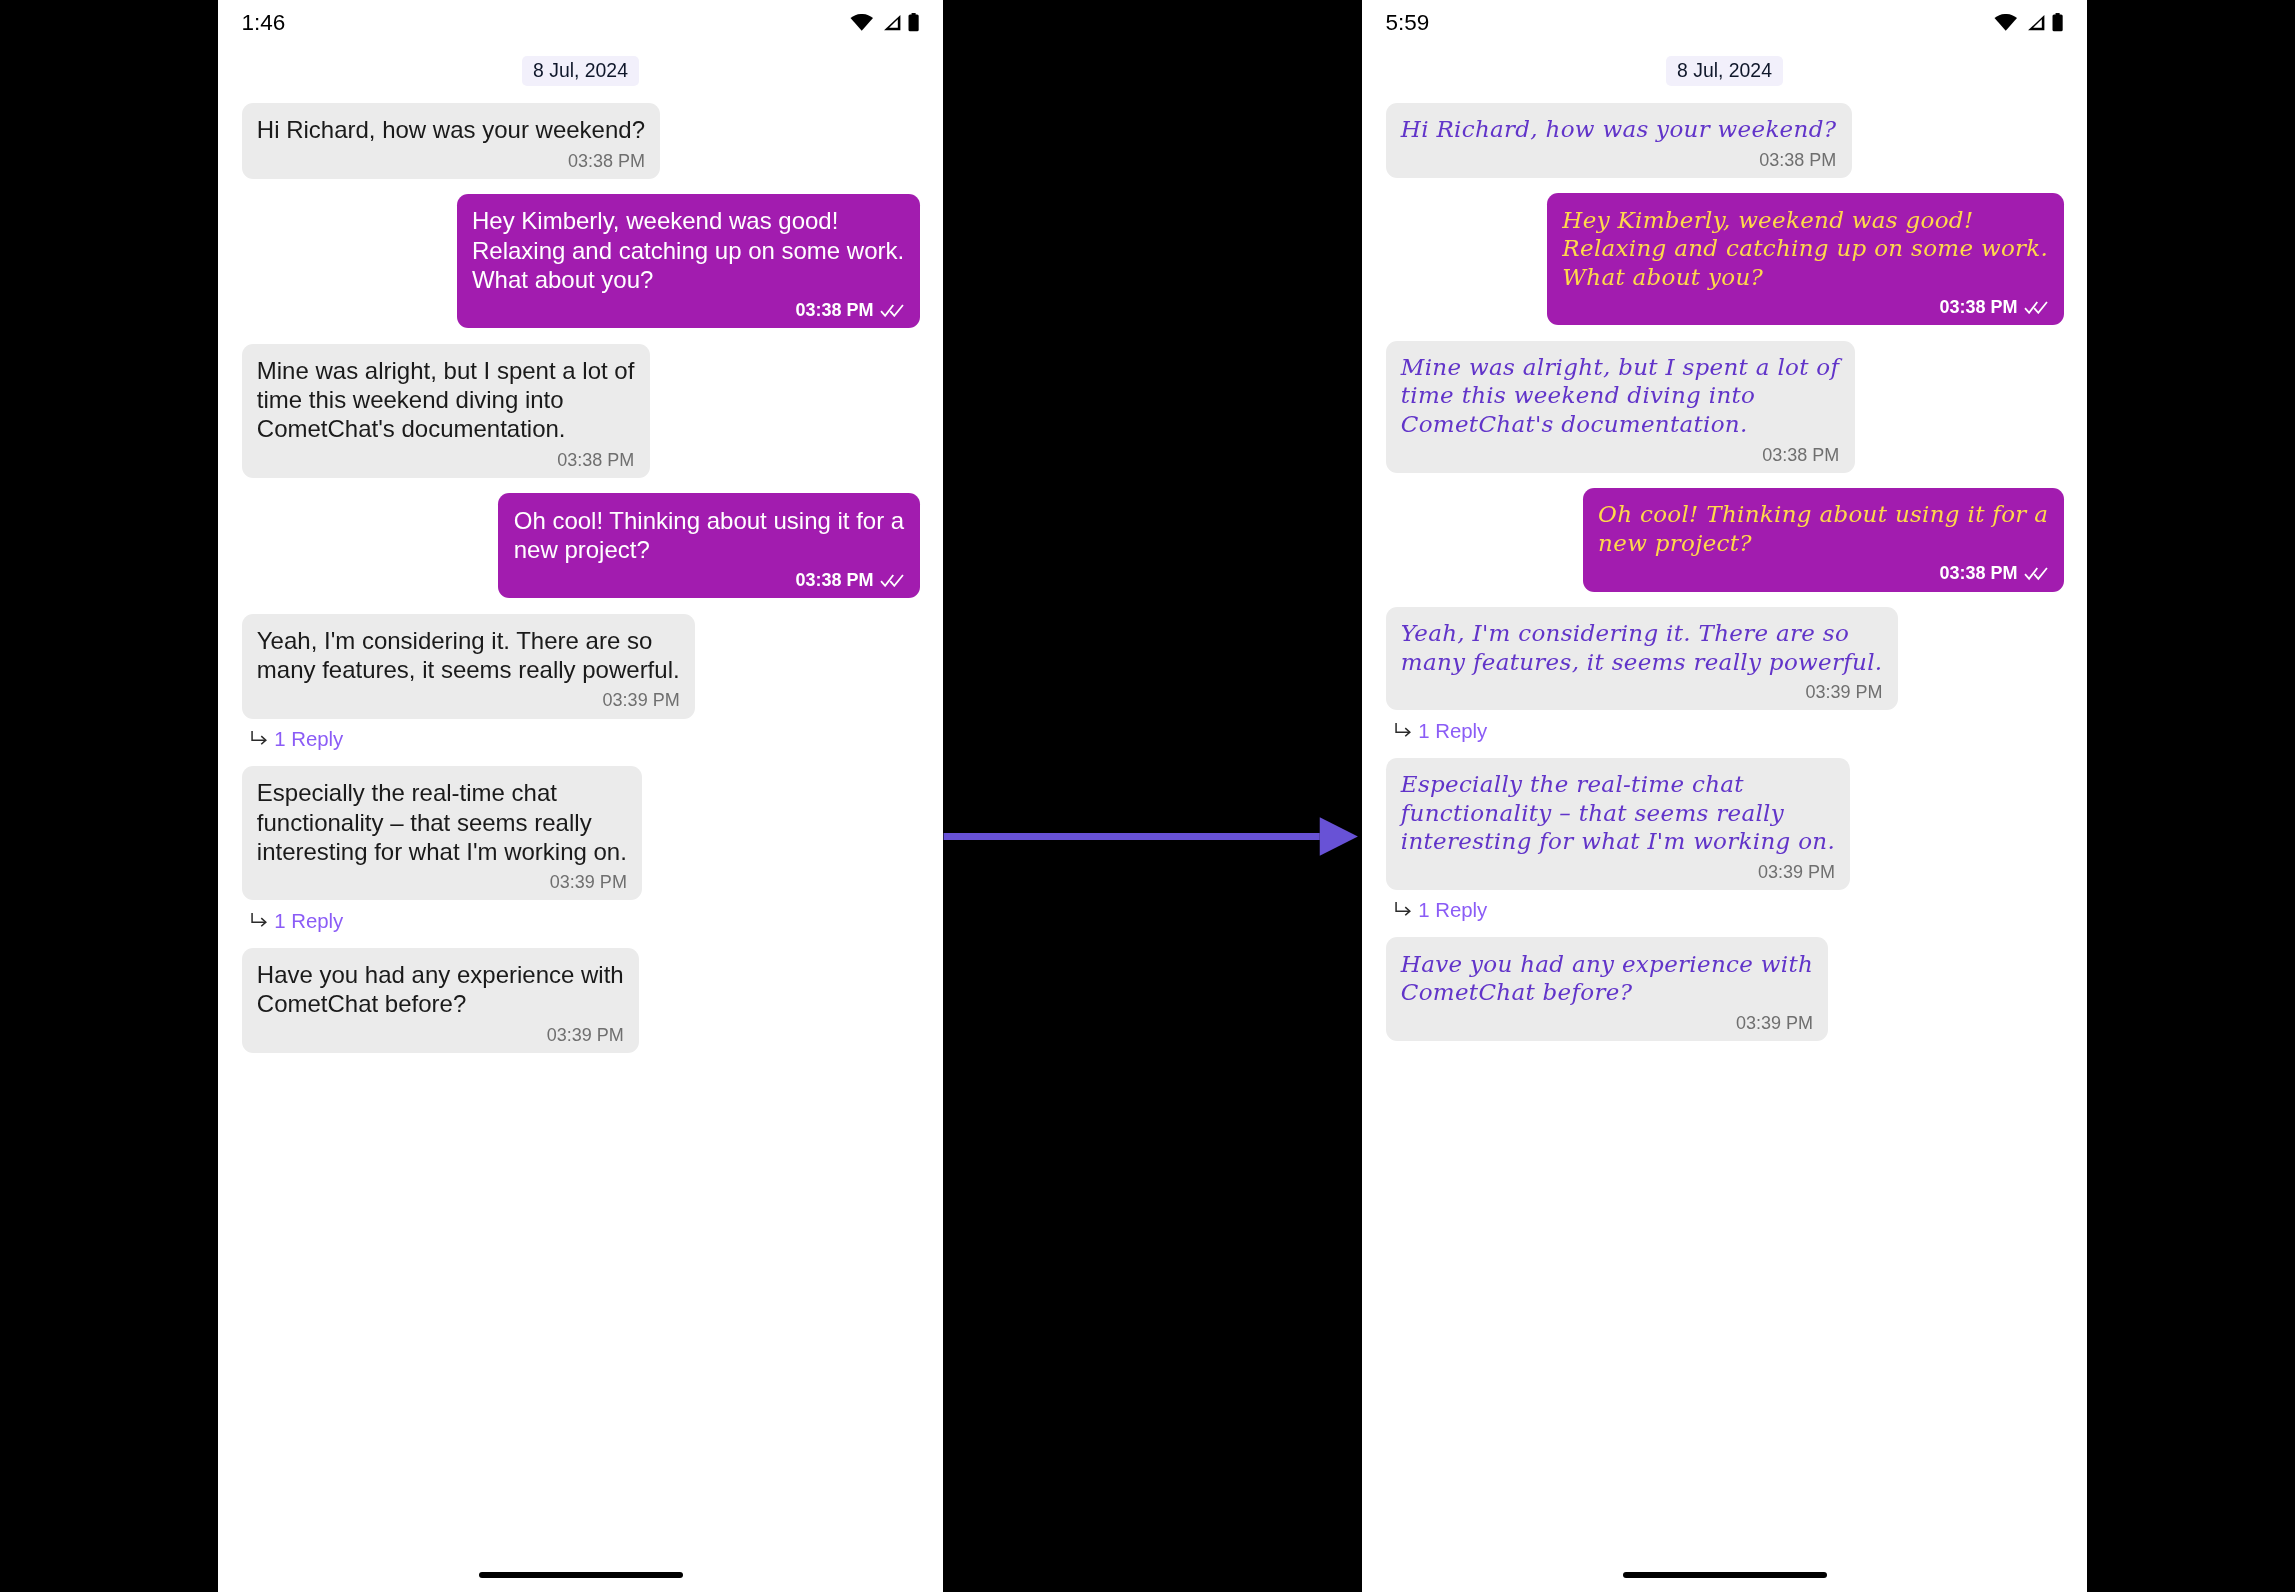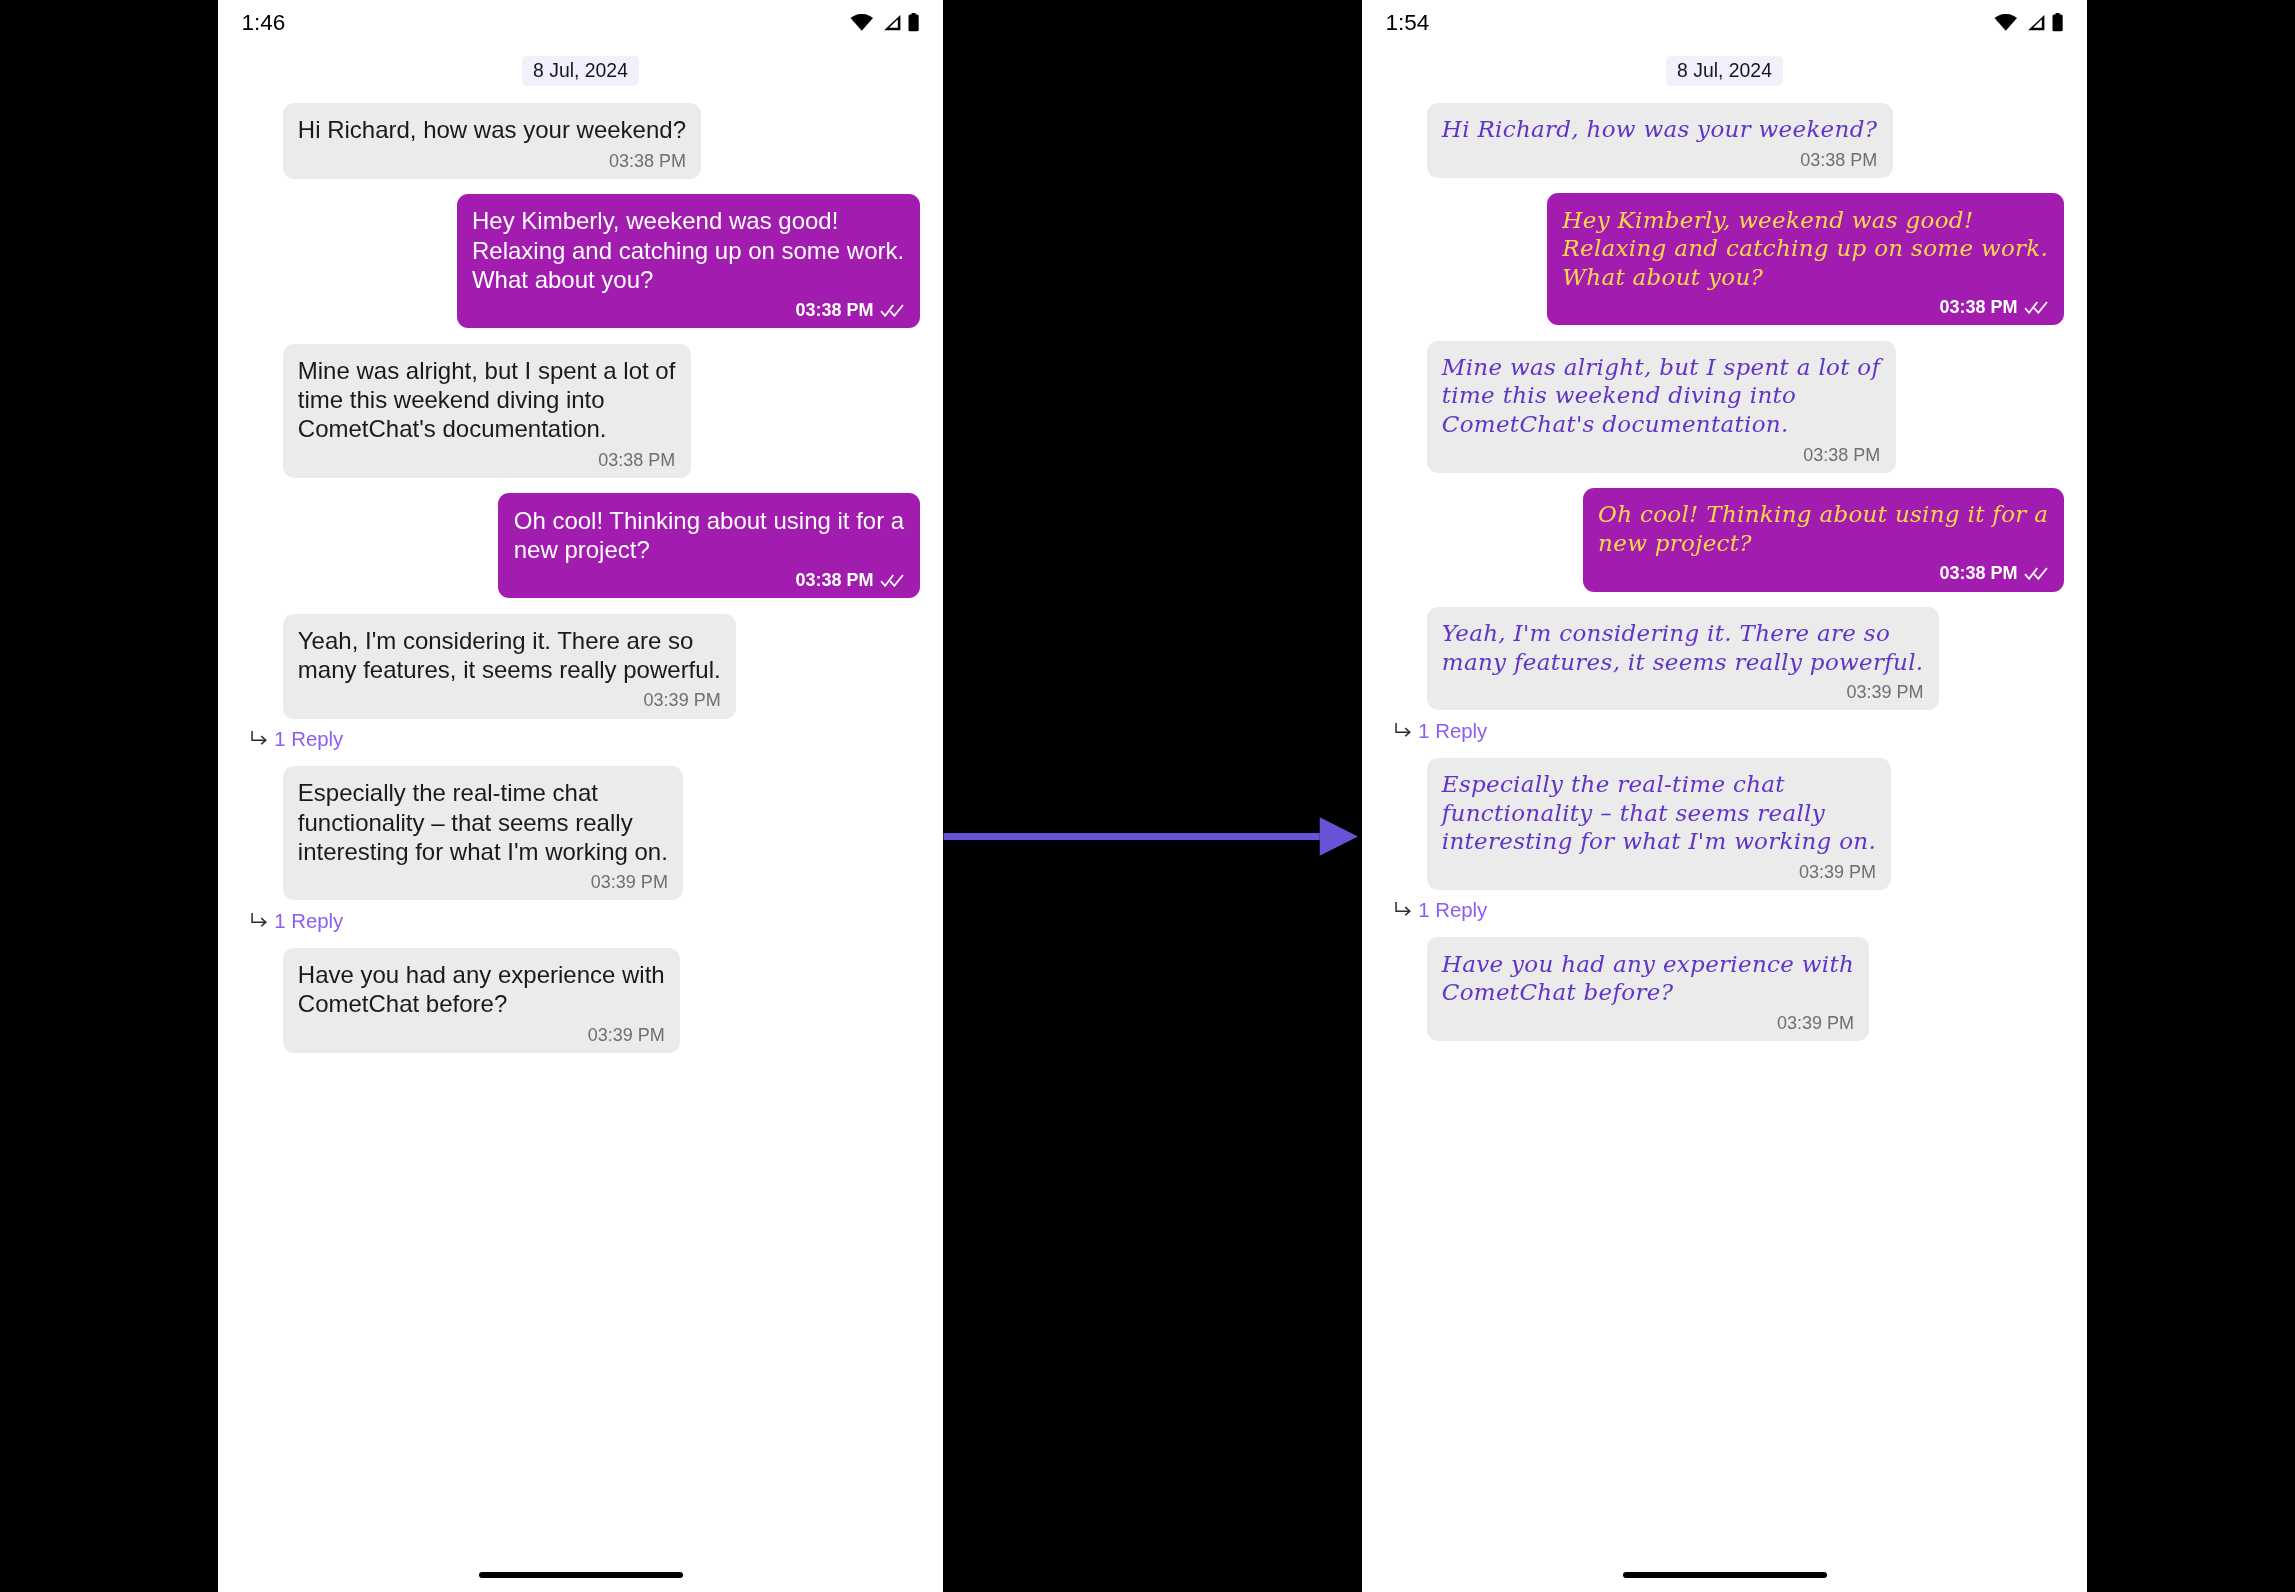--- a/index.html
+++ b/index.html
@@ -70,21 +70,21 @@
   .date-chip {
     background: #f2f0fb;
     color: #0f172a;
     border-radius: 5.1px;
     padding: 5.1px 11.2px;
     font-size: 19.4px;
     line-height: 1;
     font-family: "Liberation Sans", sans-serif;
   }
 
-  .msg-row { display: flex; margin-bottom: 15.3px; margin-left: 41px; }
+  .msg-row { display: flex; margin-bottom: 15.3px; }
   .msg-row.incoming { justify-content: flex-start; }
   .msg-row.outgoing { justify-content: flex-end; }
 
   .bubble {
     border-radius: 11.2px;
     padding: 12.2px 15.3px 9.2px 15.3px;
     box-sizing: border-box;
     max-width: 607px;
     position: relative;
   }
@@ -308,21 +308,21 @@
   <div class="arrow">
     <svg width="418" height="61" viewBox="0 0 820 120">
       <line x1="0" y1="60" x2="740" y2="60" stroke="#6852d6" stroke-width="14"></line>
       <path d="M740 22 L815 60 L740 98 Z" fill="#6852d6"></path>
     </svg>
   </div>
 
   <div class="phone phone-right">
 
     <div class="statusbar">
-      <div class="status-time">1:54</div>
+      <div class="status-time">5:59</div>
       <div class="status-icons">
         <span class="icon-wifi">
           <svg width="23.5" height="17.4" viewBox="0 0 46 34">
               <path d="M23 33 L1 8 A34 34 0 0 1 45 8 Z" fill="#000"></path>
             </svg>
         </span>
         <span class="icon-signal">
           <svg width="20.4" height="17.4" viewBox="0 0 40 34">
               <path d="M38 2 L38 32 L6 32 Z" fill="#000"></path>
               <path d="M33 10 L33 27 L16 27 Z" fill="#fff"></path>

